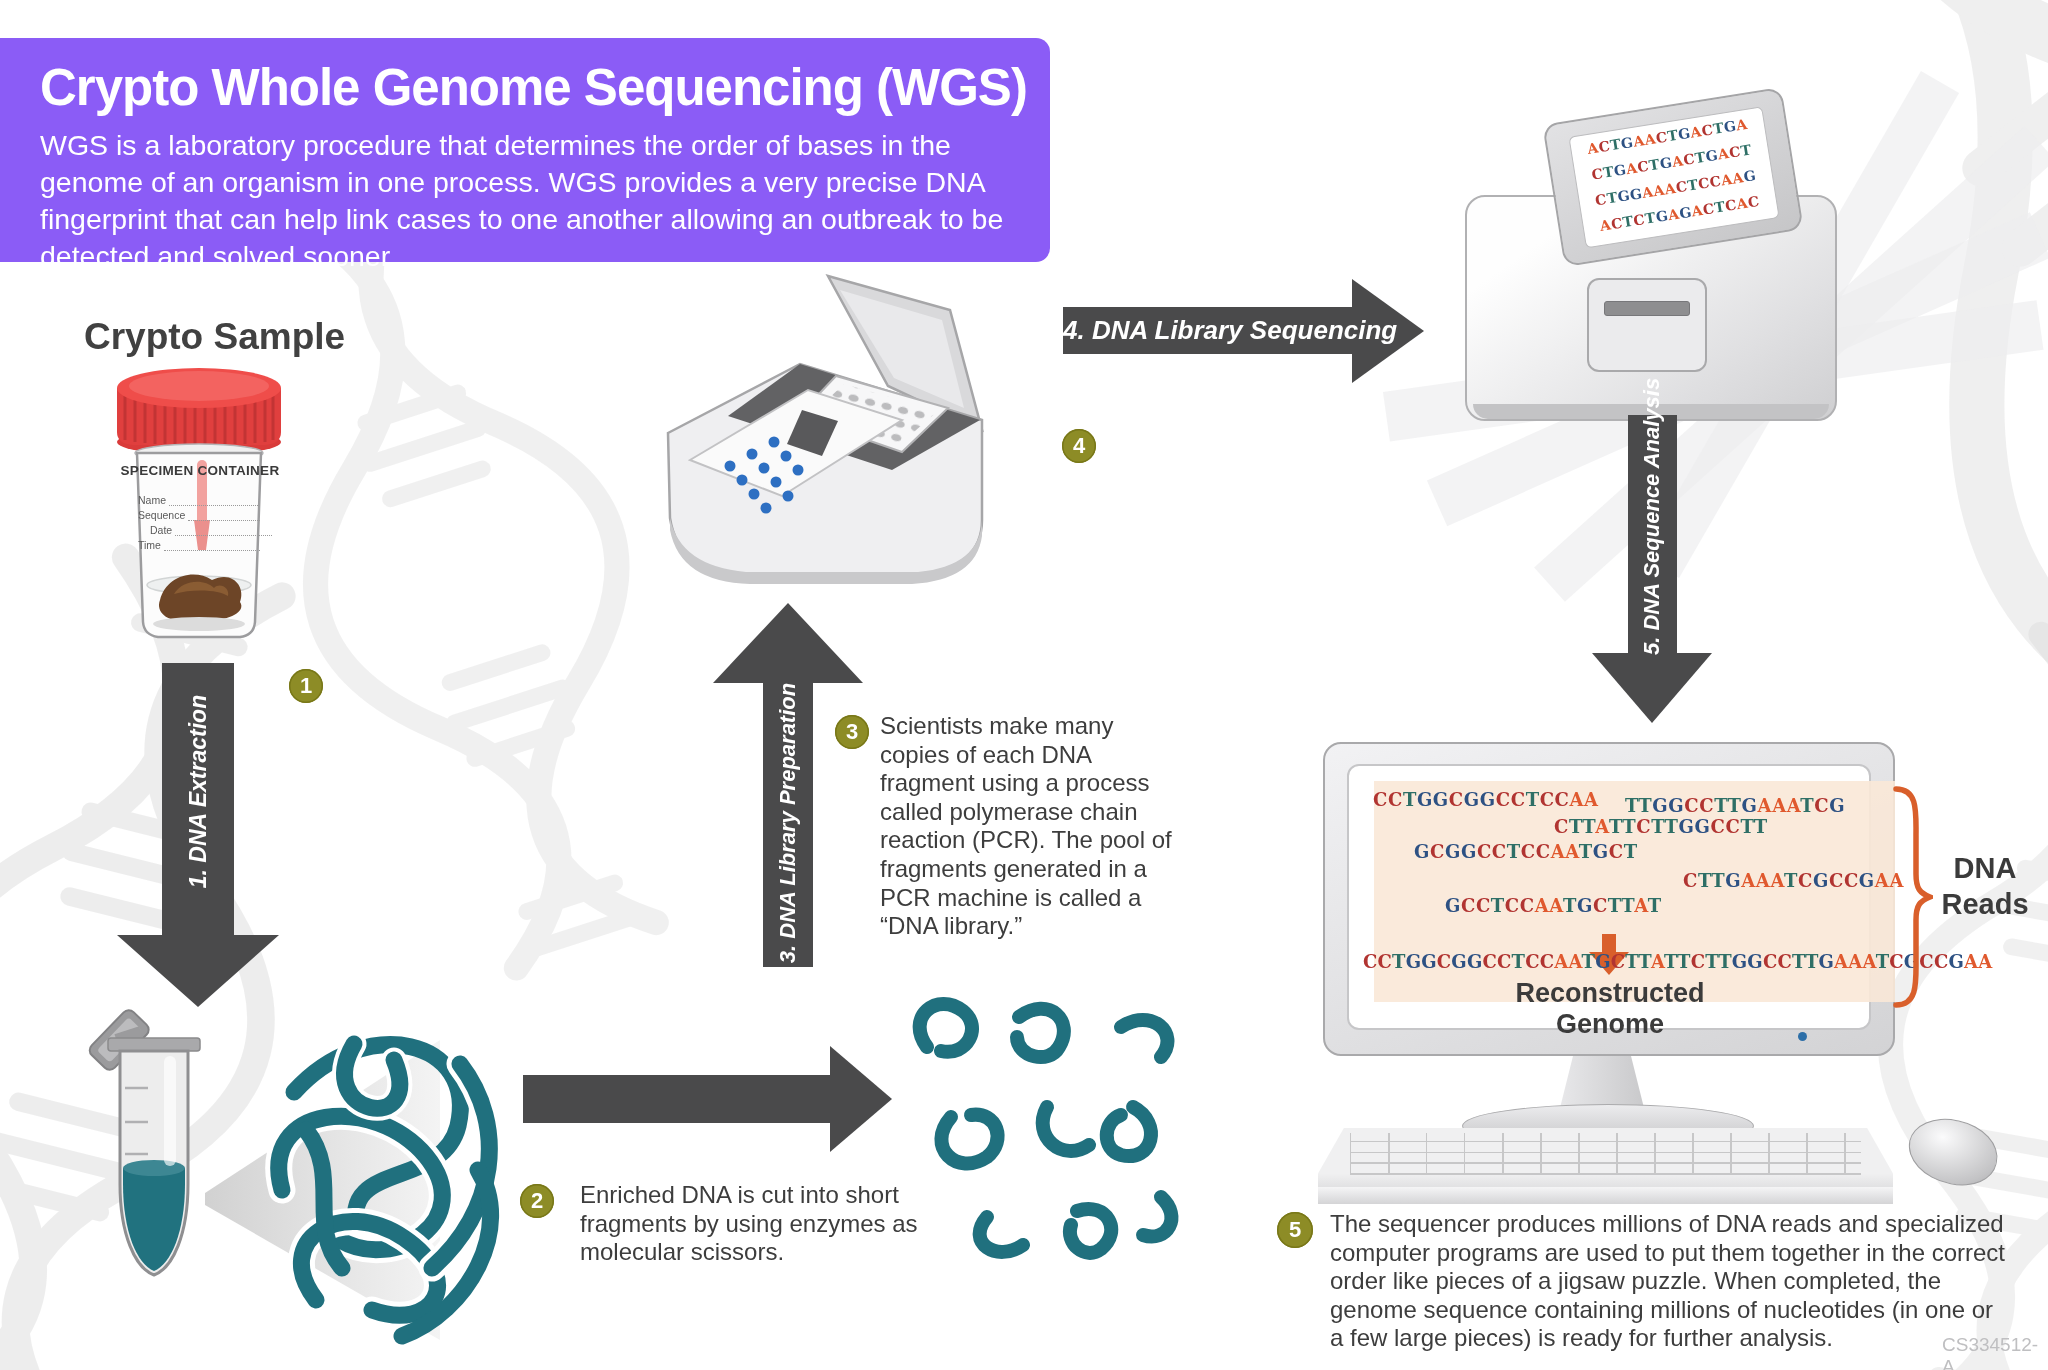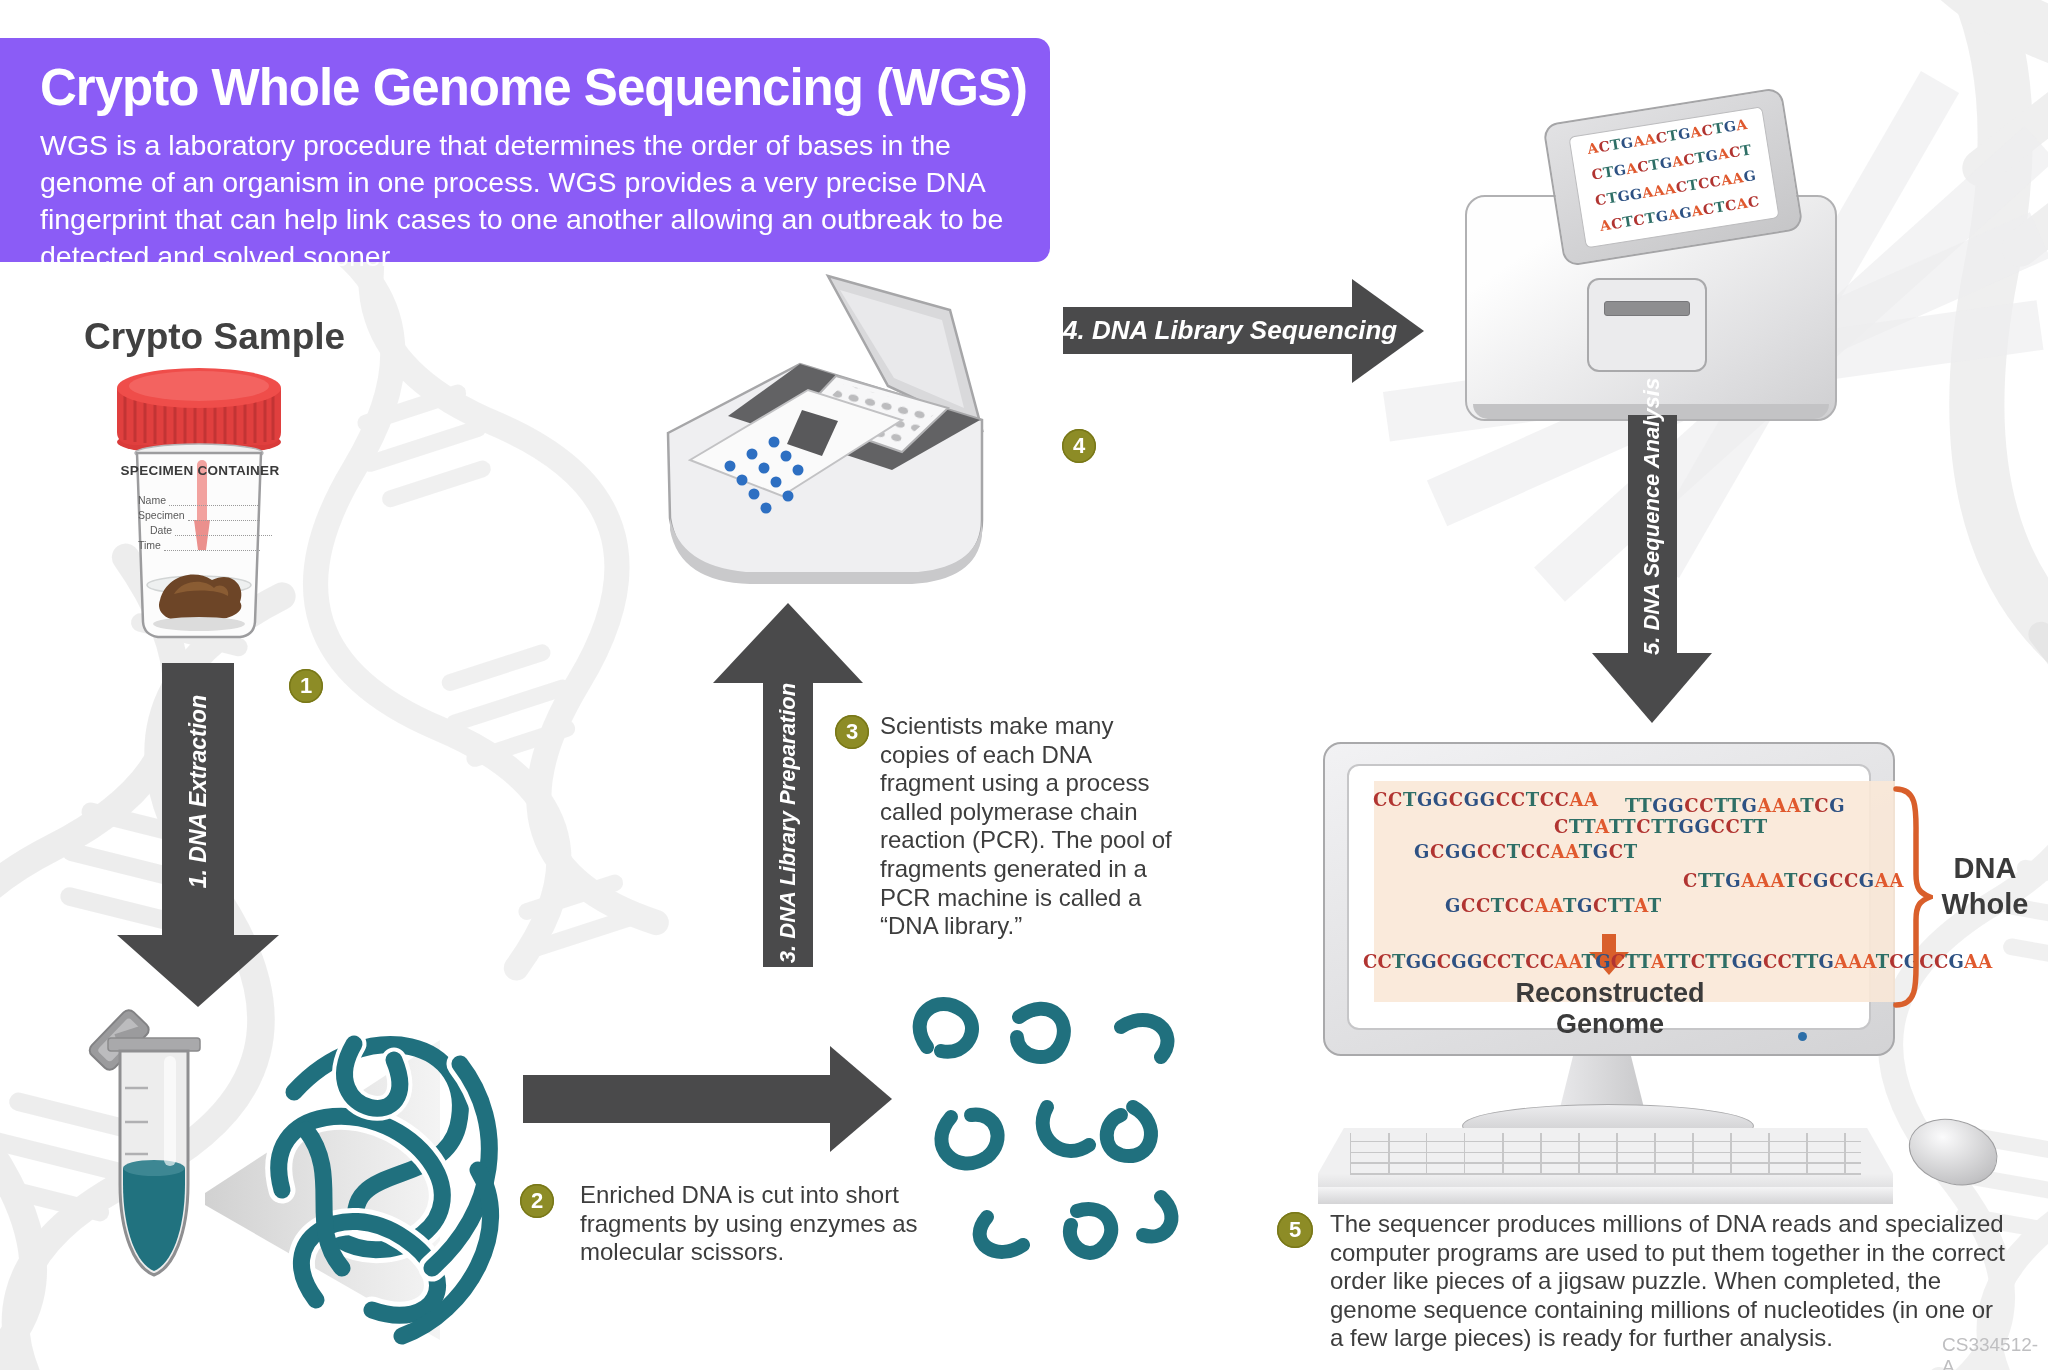--- a/index.html
+++ b/index.html
@@ -172,21 +172,21 @@
     <path d="M62,240 C68,216 96,208 114,220 C134,210 148,226 142,242 C150,254 122,264 100,259 C78,266 56,256 62,240 Z" fill="#6d4527"></path>
     <path d="M76,234 C84,220 106,218 116,228 C122,222 132,228 130,236 C122,230 96,228 76,234 Z" fill="#8a5c33"></path>
     <ellipse cx="101" cy="264" rx="46" ry="7" fill="#dcdcdc"></ellipse>
   </svg>
   <div class="spec-title">SPECIMEN CONTAINER</div>
   <div class="spec-field" style="top:492px;">
       <span>Name</span>
       <span class="dots"></span>
     </div>
   <div class="spec-field" style="top:507px;">
-      <span>Specimen</span>
+      <span>Sequence</span>
       <span class="dots"></span>
     </div>
   <div class="spec-field" style="top:522px;padding-left:12px;">
       <span>Date</span>
       <span class="dots"></span>
     </div>
   <div class="spec-field" style="top:537px;">
       <span>Time</span>
       <span class="dots"></span>
     </div>
@@ -333,21 +333,21 @@
     <rect x="14" y="0" width="14" height="19" fill="#d95f2b"></rect>
     <polygon points="1,18 41,18 21,41" fill="#d95f2b"></polygon>
   </svg>
 
   <div class="seq genome-line"><span style="color: rgb(177, 52, 49);">C</span><span style="color: rgb(177, 52, 49);">C</span><span style="color: rgb(46, 111, 102);">T</span><span style="color: rgb(45, 81, 131);">G</span><span style="color: rgb(45, 81, 131);">G</span><span style="color: rgb(177, 52, 49);">C</span><span style="color: rgb(45, 81, 131);">G</span><span style="color: rgb(45, 81, 131);">G</span><span style="color: rgb(177, 52, 49);">C</span><span style="color: rgb(177, 52, 49);">C</span><span style="color: rgb(46, 111, 102);">T</span><span style="color: rgb(177, 52, 49);">C</span><span style="color: rgb(177, 52, 49);">C</span><span style="color: rgb(224, 89, 46);">A</span><span style="color: rgb(224, 89, 46);">A</span><span style="color: rgb(46, 111, 102);">T</span><span style="color: rgb(45, 81, 131);">G</span><span style="color: rgb(177, 52, 49);">C</span><span style="color: rgb(46, 111, 102);">T</span><span style="color: rgb(46, 111, 102);">T</span><span style="color: rgb(224, 89, 46);">A</span><span style="color: rgb(46, 111, 102);">T</span><span style="color: rgb(46, 111, 102);">T</span><span style="color: rgb(177, 52, 49);">C</span><span style="color: rgb(46, 111, 102);">T</span><span style="color: rgb(46, 111, 102);">T</span><span style="color: rgb(45, 81, 131);">G</span><span style="color: rgb(45, 81, 131);">G</span><span style="color: rgb(177, 52, 49);">C</span><span style="color: rgb(177, 52, 49);">C</span><span style="color: rgb(46, 111, 102);">T</span><span style="color: rgb(46, 111, 102);">T</span><span style="color: rgb(45, 81, 131);">G</span><span style="color: rgb(224, 89, 46);">A</span><span style="color: rgb(224, 89, 46);">A</span><span style="color: rgb(224, 89, 46);">A</span><span style="color: rgb(46, 111, 102);">T</span><span style="color: rgb(177, 52, 49);">C</span><span style="color: rgb(45, 81, 131);">G</span><span style="color: rgb(177, 52, 49);">C</span><span style="color: rgb(177, 52, 49);">C</span><span style="color: rgb(45, 81, 131);">G</span><span style="color: rgb(224, 89, 46);">A</span><span style="color: rgb(224, 89, 46);">A</span></div>
   <div class="recon-label">Reconstructed Genome</div>
 
   <svg class="abs" style="left:1893px;top:786px;z-index:9;" width="40" height="222" viewBox="0 0 40 222">
     <path d="M3,3 C25,3 23,26 23,50 L23,88 C23,103 27,107 37,111 C27,115 23,119 23,134 L23,172 C23,196 25,219 3,219" fill="none" stroke="#d95f2b" stroke-width="5.5" stroke-linecap="round"></path>
   </svg>
-  <div class="dna-reads-label">DNA Whole</div>
+  <div class="dna-reads-label">DNA Reads</div>
 
   <div class="keyboard">
     <div class="keys"></div>
     <div class="front"></div>
   </div>
   <div class="mouse"></div>
 
   <div class="badge" style="left:1277px;top:1212px;width:36px;height:36px;line-height:36px;">5</div>
   <div class="step-text" style="left:1330px;top:1210px;width:675px;">The sequencer produces millions of DNA reads and specialized computer programs are used to put them together in the correct order like pieces of a jigsaw puzzle. When completed, the genome sequence containing millions of nucleotides (in one or a few large pieces) is ready for further analysis.</div>
 

